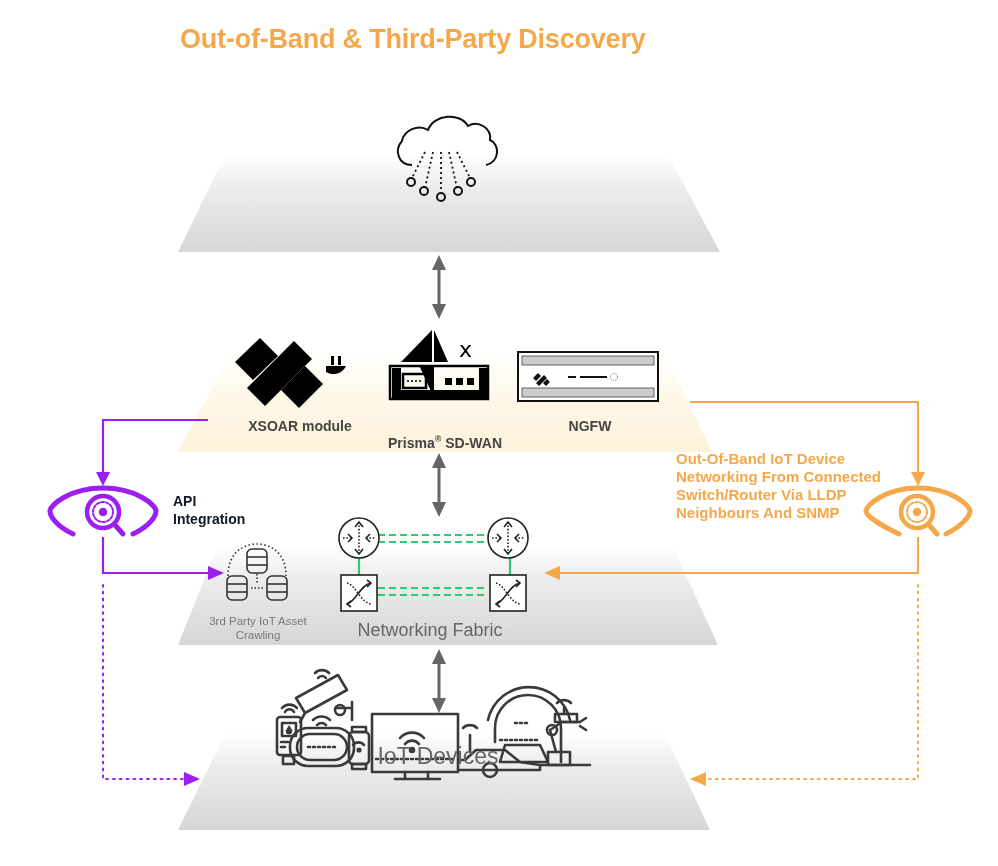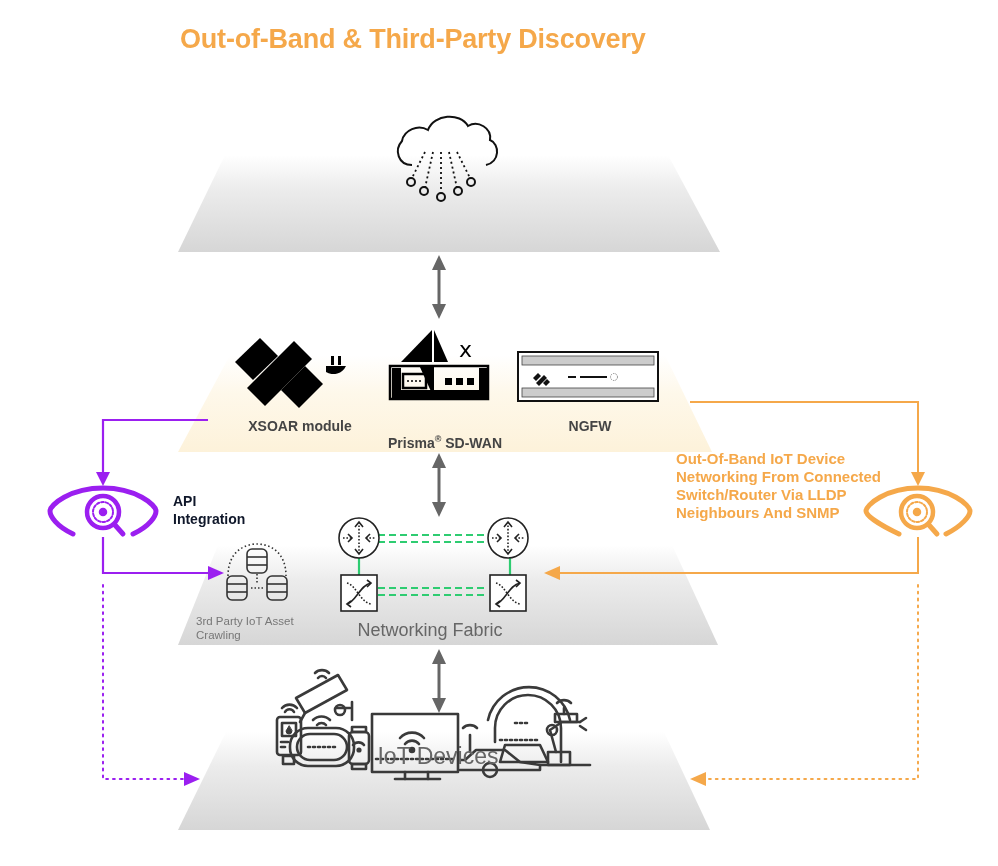--- a/index.html
+++ b/index.html
@@ -1,21 +1,21 @@
 <!DOCTYPE html>
 <html><head>
 <meta charset="utf-8">
 <style>
   html, body { margin: 0; padding: 0; background: #ffffff; }
   body { width: 998px; height: 866px; position: relative; overflow: hidden; font-family: "Liberation Sans", sans-serif; }
   #stage { position: absolute; left: 0; top: 0; width: 998px; height: 866px; }
   .title { position: absolute; left: 180px; top: 24px; font-size: 27px; font-weight: bold; color: #f5a84a; letter-spacing: -0.2px; white-space: nowrap; }
   .layer-label { position: absolute; font-size: 23px; color: #666; text-align: center; white-space: nowrap; }
   .dev-label { position: absolute; font-size: 14px; font-weight: bold; color: #444; text-align: center; white-space: nowrap; }
-  .db-label { position: absolute; font-size: 11.5px; color: #777; line-height: 14px; }
+  .db-label { position: absolute; font-size: 11.5px; color: #777; text-align: center; line-height: 14px; }
   .api-label { position: absolute; left: 173px; top: 492px; font-size: 14px; font-weight: bold; color: #0f172a; line-height: 18px; }
   .oob-label { position: absolute; left: 676px; top: 450px; font-size: 15px; font-weight: bold; color: #f5a84a; line-height: 18px; width: 210px; }
   sup { font-size: 9px; }
 </style>
 </head>
 <body>
 
 <div id="stage">
   <svg width="998" height="866" viewBox="0 0 998 866" xmlns="http://www.w3.org/2000/svg" style="position:absolute;left:0;top:0;">
     <defs>

